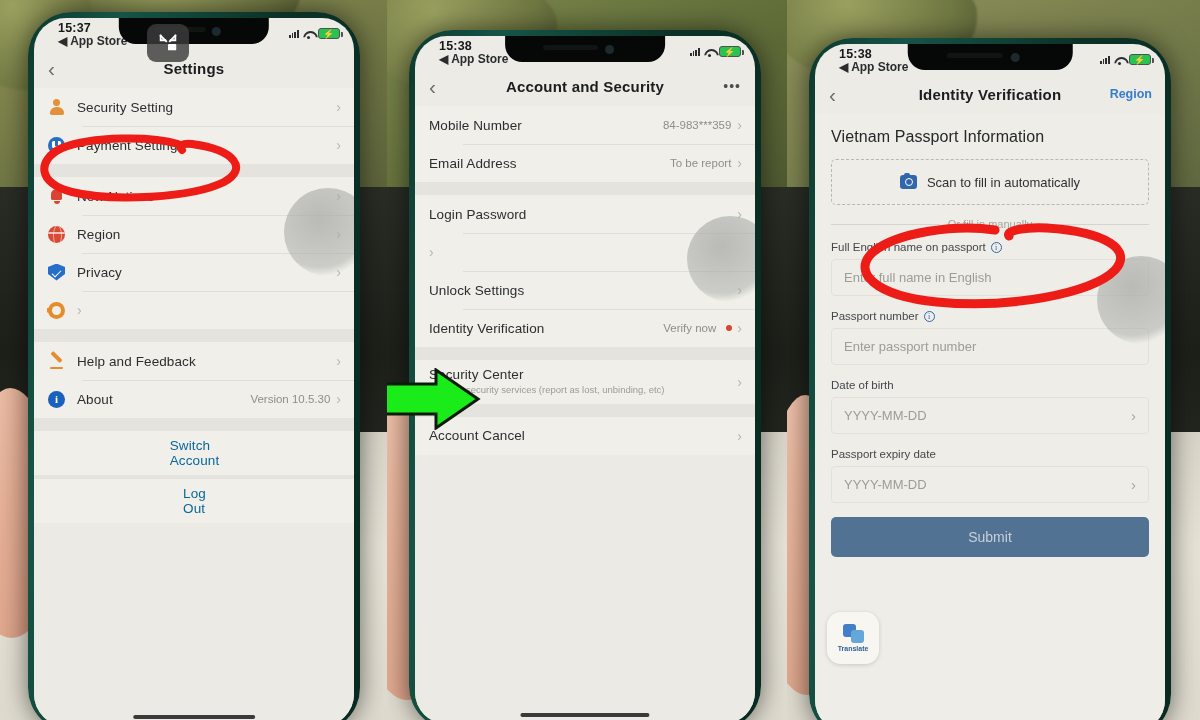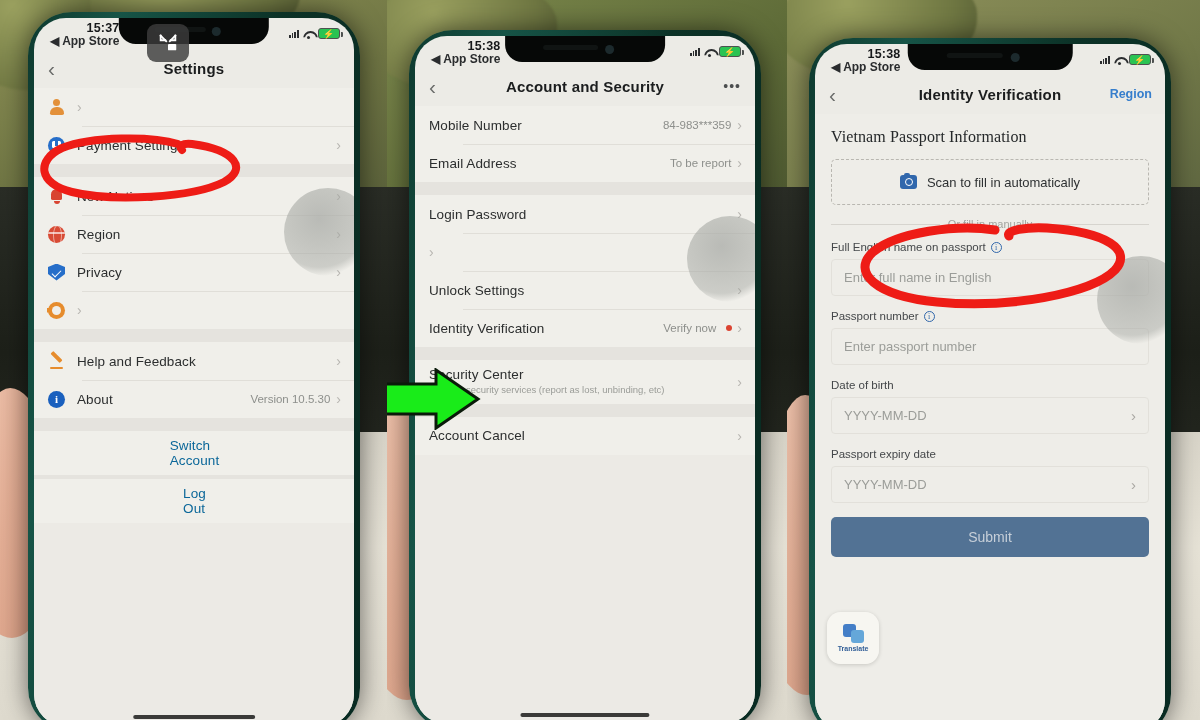--- a/index.html
+++ b/index.html
@@ -49,22 +49,22 @@
            border-radius:0 0 17px 17px; z-index:6; }
   .notch .cam { position:absolute; right:32%; top:9px; width:9px; height:9px;
                 border-radius:50%; background:#1b2a2e; }
   .notch .spk { position:absolute; left:24%; top:9px; width:34%; height:5px;
                 border-radius:3px; background:#101413; }
 
   .homebar { position:absolute; bottom:7px; left:50%; transform:translateX(-50%);
              width:38%; height:4px; border-radius:3px; background:#3a3a38; z-index:7; }
 
   
-  .status { position:absolute; top:0; left:0; right:0; height:30px; z-index:5;
-            font-size:11px; color:#16181a;text-align:right; }
+  .status { position:absolute; top:0; left:8px; right:0; height:30px; z-index:5;
+            font-size:11px; color:#16181a; }
   .st-l { position:absolute; left:16px; top:3px; }
   .st-time { font-weight:bold; font-size:12.5px; letter-spacing:.2px; }
   .st-app { font-size:12px; font-weight:bold; margin-top:-1px; white-space:nowrap; color:#2a2c2e; }
   .st-r { position:absolute; right:14px; top:10px; display:flex; align-items:center; gap:4px; }
   .bars { display:flex; align-items:flex-end; gap:1px; height:8px; }
   .bars i { width:1.8px; background:#2b2d2f; display:block; }
   .bars i:nth-child(1){height:3px} .bars i:nth-child(2){height:4.5px}
   .bars i:nth-child(3){height:6px} .bars i:nth-child(4){height:8px}
   .wifi { width:11px; height:8px; position:relative; }
   .wifi::before { content:""; position:absolute; left:0; top:1px; width:11px; height:11px;
@@ -127,21 +127,21 @@
   .ic-info{border-radius:50%;background:#1361c9;}
   .ic-info::after{content:"i";position:absolute;left:0;right:0;top:0;text-align:center;color:#fff;font-size:11px;font-weight:bold;font-family:"Liberation Serif",serif;line-height:17px;}
 
   .sub { font-size:9.5px; color:#9a9c98; line-height:1.35; margin-top:2px; padding-right:6px; }
   .rowcol { flex:1; display:flex; flex-direction:column; justify-content:center; padding:7px 0; }
   .reddot { width:6px; height:6px; border-radius:50%; background:#e8402c;
             display:inline-block; margin-left:4px; vertical-align:middle; }
 
   
   .form { padding:0 16px; }
-  .h1 { font-size:16px; color:#25282a; padding:14px 0 13px; letter-spacing:.1px;font-family:Liberation Serif, serif; }
+  .h1 { font-size:16px; color:#25282a; padding:14px 0 13px; letter-spacing:.1px; }
   .scanbox { border:1px dashed #b9b7b0; border-radius:5px; height:46px;
              display:flex; align-items:center; justify-content:center; gap:10px; }
   .camico { width:17px; height:14px; background:#2b68b4; border-radius:3px; position:relative; }
   .camico::before{content:"";position:absolute;left:5.5px;top:3px;width:6px;height:6px;border-radius:50%;border:1.6px solid #fff;}
   .camico::after{content:"";position:absolute;left:4px;top:-2.5px;width:6px;height:3px;border-radius:2px 2px 0 0;background:#2b68b4;}
   .scantxt { font-size:13px; color:#2e3133; }
   .orline { display:flex; align-items:center; gap:8px; margin:13px 0 11px; }
   .orline .ln { flex:1; height:1px; background:#d6d4cd; }
   .orline .tx { font-size:11px; color:#a2a49f; }
   .flabel { font-size:11.5px; color:#44474a; margin:0 0 6px; display:flex;
@@ -223,20 +223,21 @@
 
         <div class="nav">
           <div class="back">‹</div>
           <div class="title">Settings</div>
         </div>
 
         <div class="body">
           <div class="grp">
             <div class="row">
               <span class="ico ic-person"></span>
+              <span class="lbl">Security Setting</span>
               <span class="chev">›</span>
             </div>
             <div class="row">
               <span class="ico ic-pay"></span>
               <span class="lbl">Payment Settings</span>
               <span class="chev">›</span>
             </div>
           </div>
           <div class="gap"></div>
           <div class="grp">

